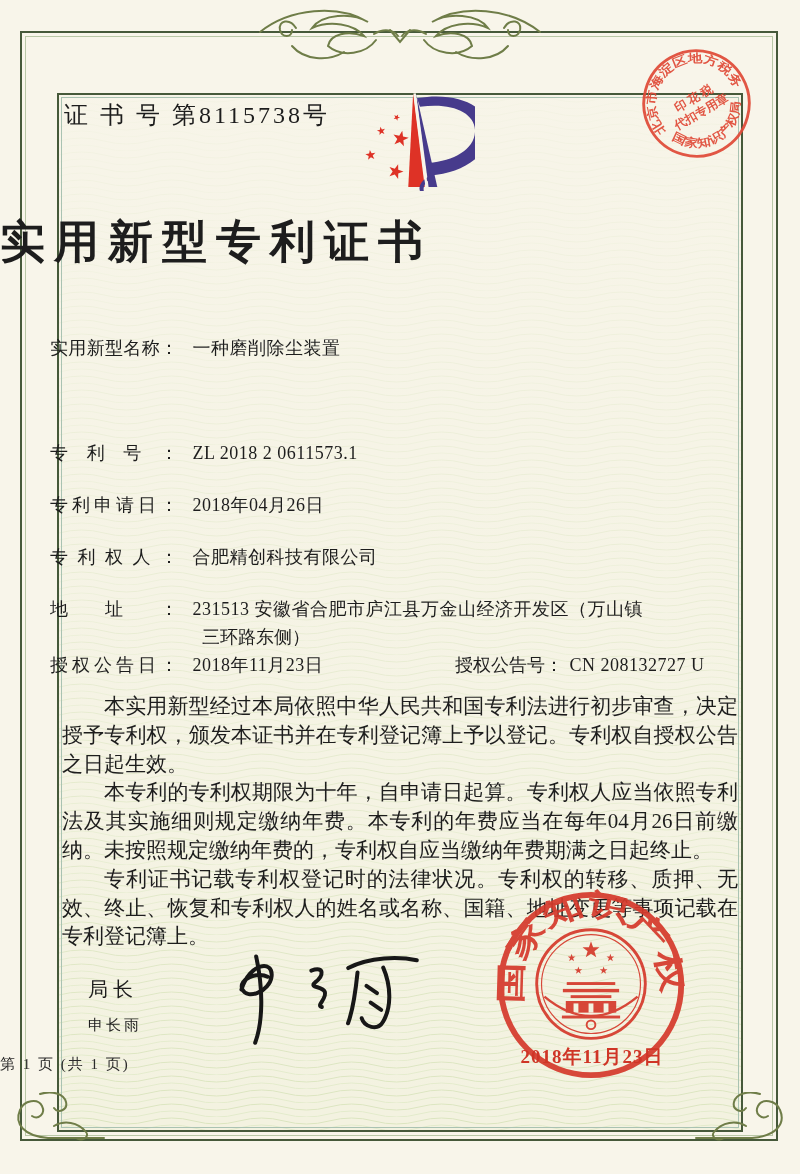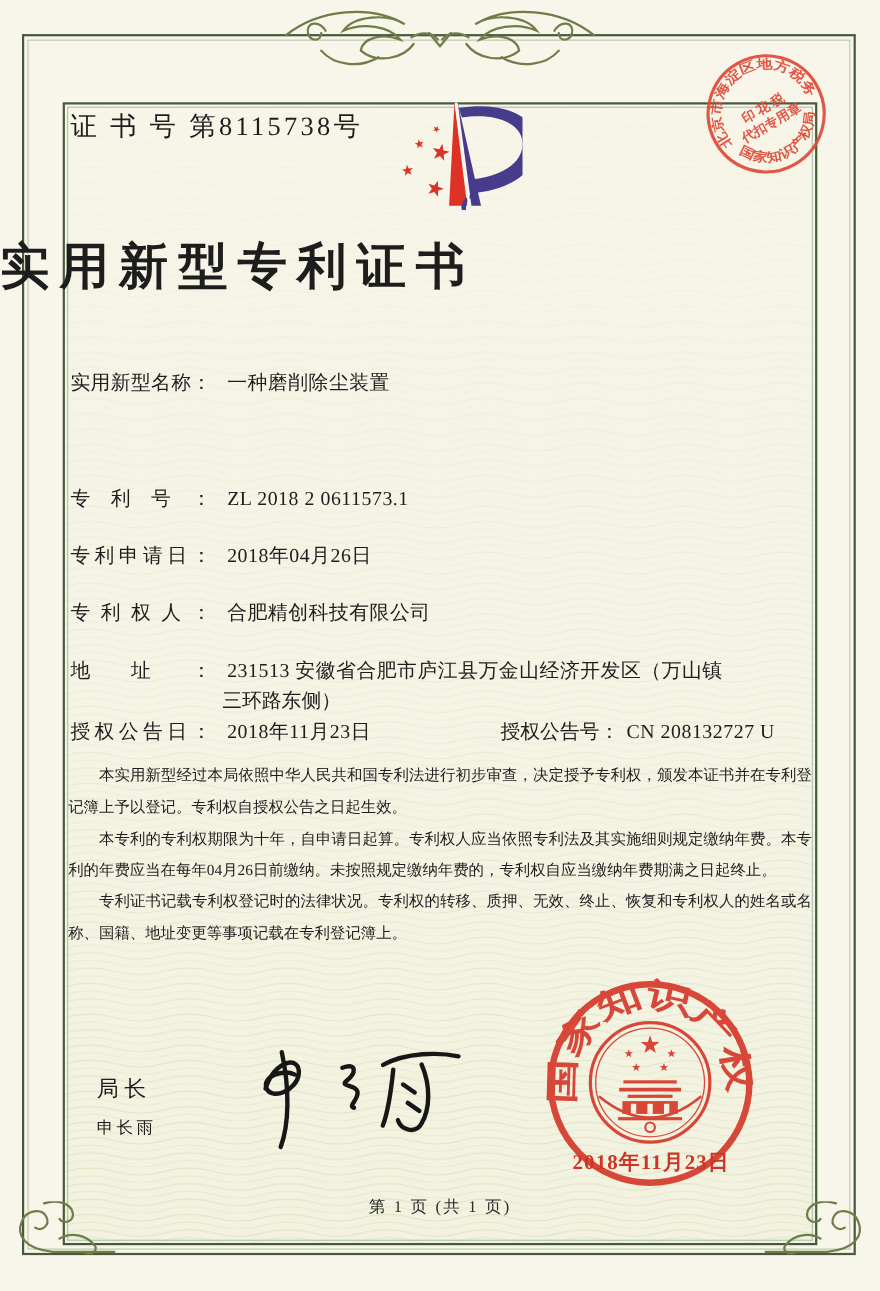--- a/index.html
+++ b/index.html
@@ -19,36 +19,36 @@
   .panel-inner-line{ position:absolute; left:61px; top:97px; width:678px; height:1031px;
     border:1px solid #a9c2b2; z-index:1; }
   .waves{ position:absolute; left:59px; top:95px; width:682px; height:1035px; z-index:0; }
   .orn{ position:absolute; z-index:3; }
   
   .abs{ position:absolute; z-index:2; }
   .cert-no{ left:64px; top:99px; font-size:24px; letter-spacing:3px; }
   .logo{ left:330px; top:88px; }
   .title{ left:0; top:212px; width:100%; text-align:left;
     font-size:45px; font-weight:bold; letter-spacing:9px; }
-  .fld{ position:absolute; left:64px; z-index:2; font-size:18px; white-space:nowrap; }
+  .fld{ position:absolute; left:50px; z-index:2; font-size:18px; white-space:nowrap; }
   .lbl{ display:inline-block; width:128px; text-align:justify; text-align-last:justify; }
   .val{ margin-left:10px; letter-spacing:0.5px; }
   .addr2{ left:202px; top:625px; }
   .grant-right{ left:455px; }
-  .paras{ left:62px; top:692px; width:676px; font-size:14px; line-height:28.8px;
+  .paras{ left:62px; top:692px; width:676px; font-size:21px; line-height:28.8px;
     text-align:justify; }
   .paras p{ text-indent:2em; }
   .director-title{ left:88px; top:976px; font-size:20px; letter-spacing:5px; }
   .director-name{ left:88px; top:1016px; font-size:15px; letter-spacing:3px; }
   .sig{ left:212px; top:940px; z-index:2; }
   .seal{ left:494px; top:888px; z-index:2; }
   .seal-date{ left:497px; top:1044px; width:190px; text-align:center; z-index:3;
     color:#cf3526; font-size:19px; font-weight:bold; letter-spacing:1px; }
   .tax-stamp{ left:639px; top:46px; z-index:4; opacity:0.93; }
-  .footer{ left:0; top:1088px; width:100%; text-align:center; font-size:15px;
+  .footer{ left:0; top:1055px; width:100%; text-align:left; font-size:15px;
     letter-spacing:2px; color:#2b2b2b; }
 </style>
 </head>
 <body>
 
 <div class="page">
 
   <svg class="waves" viewBox="0 0 682 1035" preserveAspectRatio="none">
     <defs>
       <pattern id="wv" width="90" height="14" patternUnits="userSpaceOnUse">

